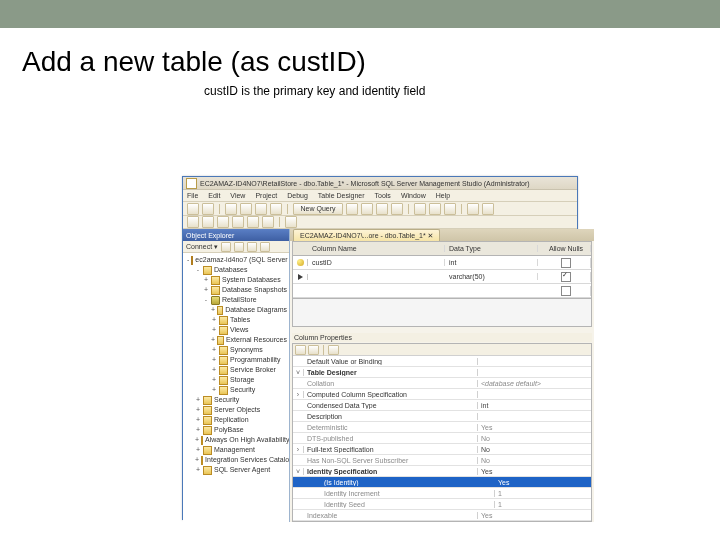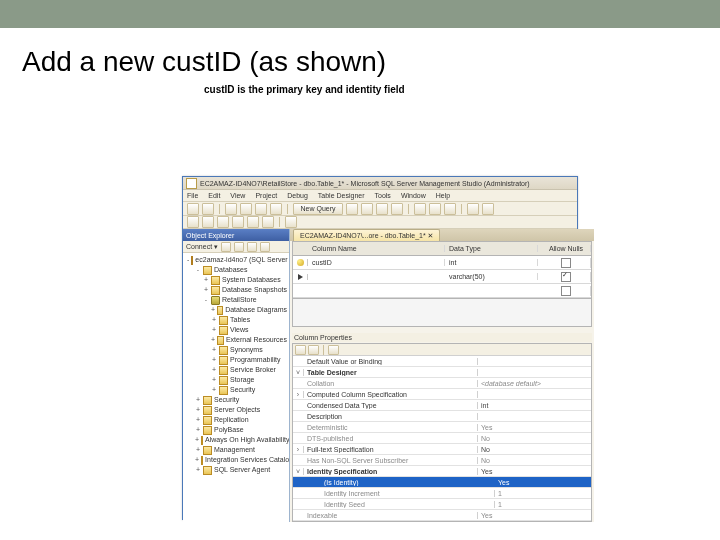--- a/index.html
+++ b/index.html
@@ -15,22 +15,22 @@
     height: 28px;
     background: #8a9a88;
   }
   .slide-title {
     font-size: 28px;
     font-weight: 400;
     color: #000;
     padding: 18px 10px 6px 22px;
   }
   .subtitle {
-    font-size: 10px;
-    font-weight: 700;
+    font-size: 12px;
+    font-weight: 400;
     color: #000;
     padding: 0 12px 10px 204px;
   }
   .ssms-wrap {
     position: absolute;
     left: 182px;
     top: 176px;
     width: 394px;
     height: 342px;
     border: 1px solid #4a78b8;
@@ -212,21 +212,21 @@
   .prop-row.gray .prop-val, .prop-row.gray .prop-name { color:#8a8a8a; }
   .prop-row.sel { background:#1e63c6; color:#fff; }
   .prop-row.sel .prop-name, .prop-row.sel .prop-val, .prop-row.sel .prop-margin { color:#fff; border-color:#1e63c6;}
   .prop-row.sub .prop-name { padding-left: 20px; }
   .ital { font-style: italic; color:#8a8a8a; }
 </style>
 </head>
 <body>
 
 <div class="top-bar"></div>
-<div class="slide-title">Add a new custID (as shown)</div>
+<div class="slide-title">Add a new table (as custID)</div>
 <div class="subtitle">custID is the primary key and identity field</div>
 
 <div class="ssms-wrap">
   <div class="titlebar">
     <span class="icon-box"></span>
     <span>EC2AMAZ-ID4NO7\RetailStore - dbo.Table_1* - Microsoft SQL Server Management Studio (Administrator)</span>
   </div>
   <div class="menubar">
     <span>File</span>
     <span>Edit</span>

